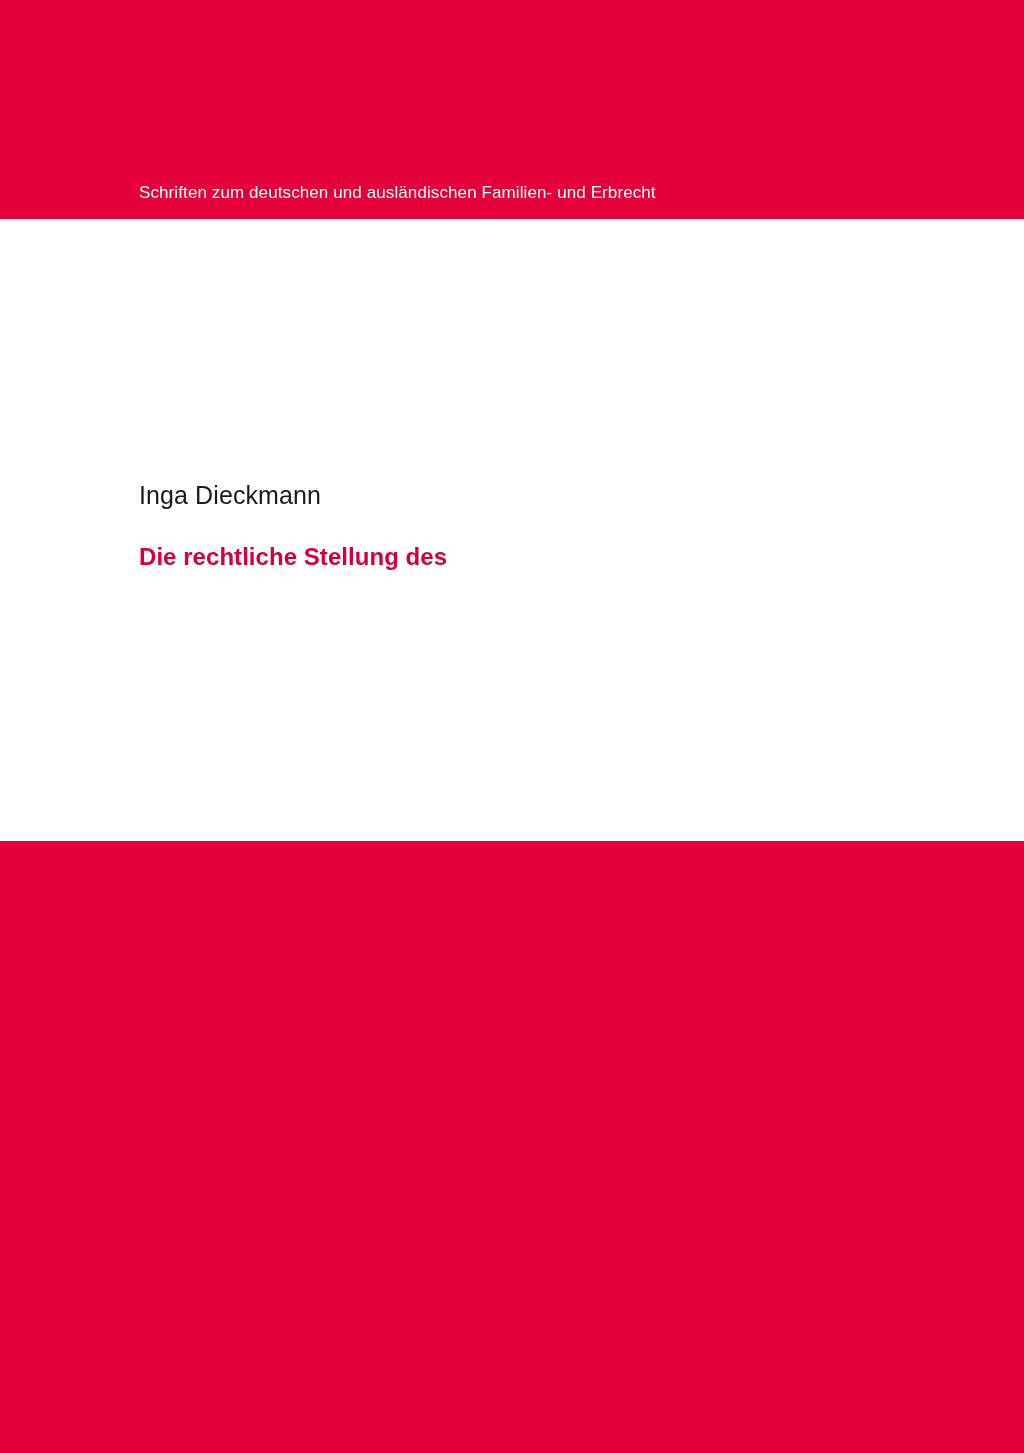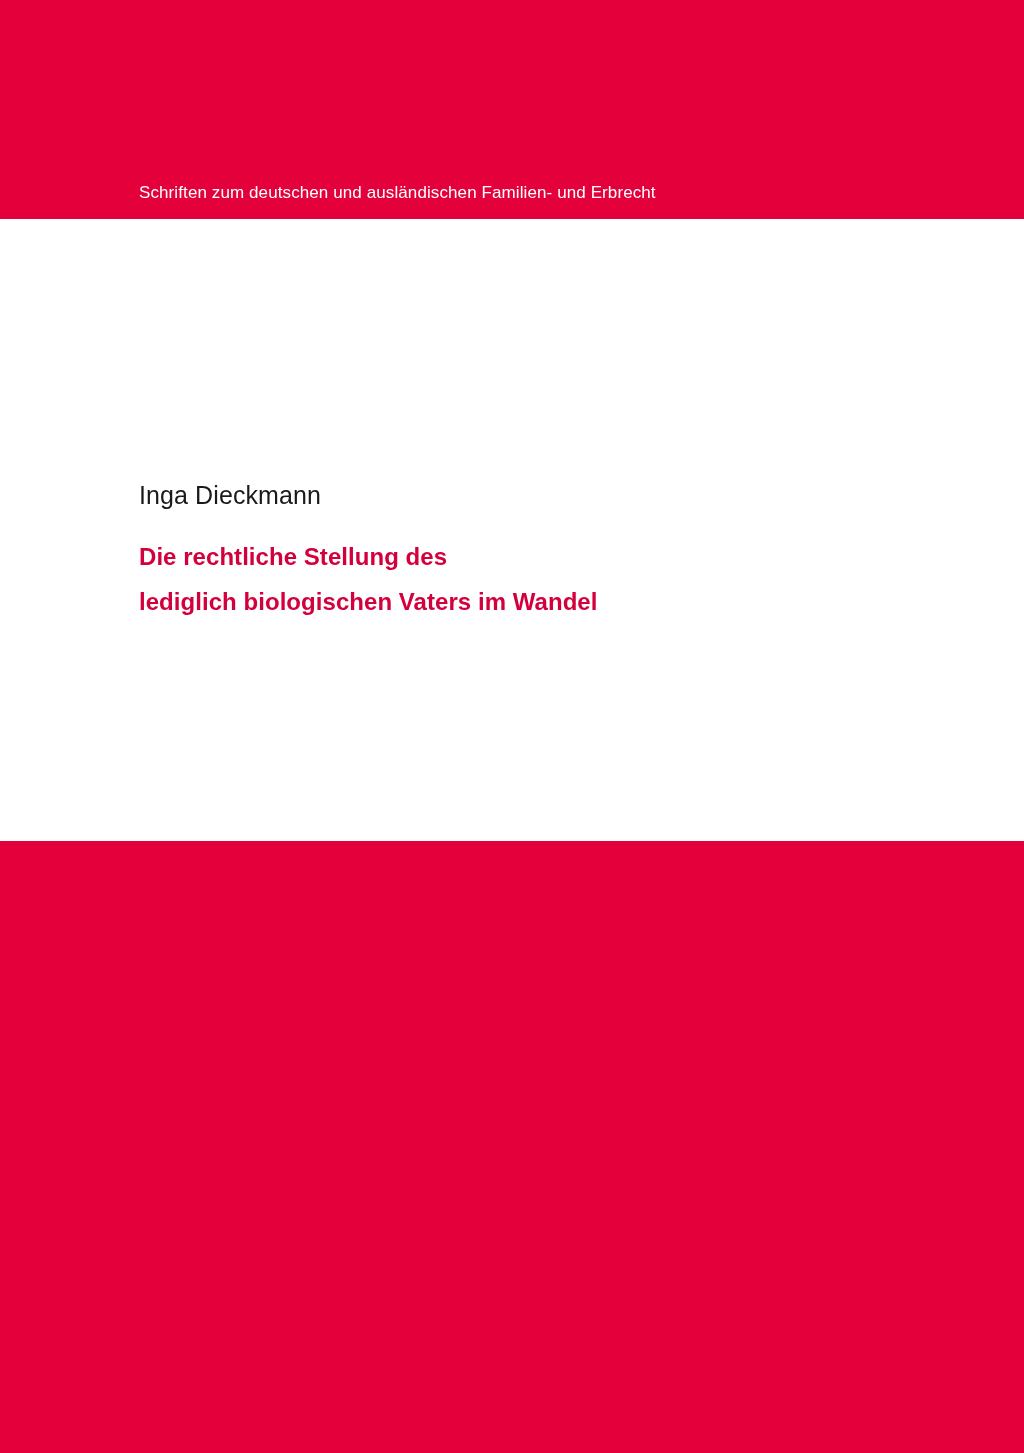--- a/index.html
+++ b/index.html
@@ -91,21 +91,20 @@
 
   <div class="top-band">
     <div class="series-line">Schriften zum deutschen und ausländischen Familien- und Erbrecht</div>
   </div>
 
   <div class="white-area">
     <div class="author">Inga Dieckmann</div>
 
     <div class="title">
       <span class="line">Die rechtliche Stellung des</span>
-      <span class="line">lediglich biologischen Vaters im Wandel</span>
     </div>
   </div>
 
   <div class="bottom-band">
     
 
     
   </div>
 
 </div>

